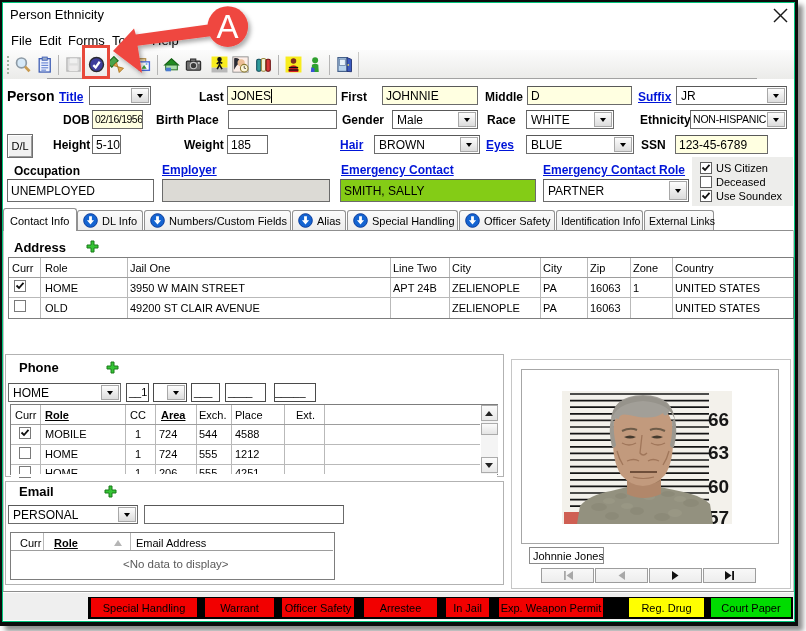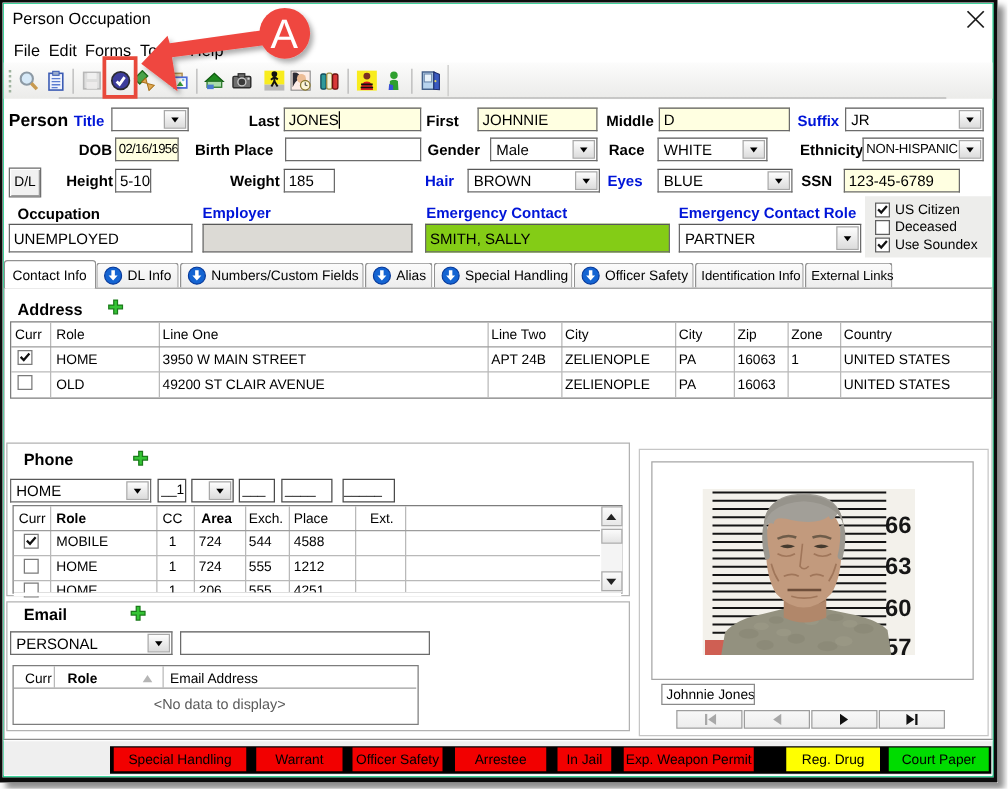--- a/index.html
+++ b/index.html
@@ -1,34 +1,34 @@
 <!DOCTYPE html>
 <html><head><meta charset="utf-8">
 <style>
 html,body{margin:0;padding:0}
 body{width:806px;height:631px;position:relative;background:#fff;font-family:"Liberation Sans",sans-serif;overflow:hidden}
 .abs{position:absolute}
 .lbl{position:absolute;font-weight:bold;font-size:12px;color:#000;white-space:nowrap}
-.link{color:#0015d8;}
+.link{color:#0015d8;text-decoration:underline}
 .inp{position:absolute;background:#fff;border:1px solid #6b6b6b;border-top-color:#585858;box-sizing:border-box;font-size:12px;color:#000;white-space:nowrap;overflow:hidden;padding:2px 0 0 3px}
 .yel{background:#ffffe1}
 .combo{position:absolute;background:#fff;border:1px solid #6b6b6b;border-top-color:#585858;box-sizing:border-box;font-size:12px;color:#000;white-space:nowrap;overflow:hidden;padding:2px 0 0 4px}
 .cbtn{position:absolute;right:1px;top:1px;bottom:1px;width:16px;background:linear-gradient(#fdfdfd,#dcdcdc);border:1px solid #a8a8a8;display:flex;align-items:center;justify-content:center}
 .dar{width:0;height:0;border:3.5px solid transparent;border-top:4.5px solid #000;margin-top:4px}
 .cb{position:absolute;width:12px;height:12px;background:#fff;border:1px solid #606060;box-sizing:border-box}
 .gtxt{position:absolute;font-size:11px;color:#000;white-space:nowrap}
 .vline{position:absolute;width:1px;background:#b9b9b9}
 .hline{position:absolute;height:1px;background:#b9b9b9}
 .tab{position:absolute;top:210px;height:20px;background:linear-gradient(#fbfbfb,#ededed);border:1px solid #919191;border-bottom:none;border-radius:3px 3px 0 0;box-sizing:border-box;font-size:11px;color:#000;white-space:nowrap}
 .rbtn{position:absolute;top:598px;height:19px;background:#f20000;color:#000;font-size:11px;display:flex;align-items:center;justify-content:center;white-space:nowrap}
 .navb{position:absolute;top:568px;width:53px;height:15px;background:linear-gradient(#f8f8f8,#ededed);border:1px solid #9d9d9d;box-sizing:border-box;display:flex;align-items:center;justify-content:center}
 </style></head><body>
 
 <div class="abs" style="left:0;top:0;width:793px;height:620px;border:solid #0c0c0c;border-width:2px 3px 4px 2px;box-shadow:inset 0 0 0 1px #00c57c, 5px 5px 5px rgba(0,0,0,0.45)"></div>
-<div class="abs" style="left:10px;top:7px;font-size:13px;color:#000">Person Occupation</div>
+<div class="abs" style="left:10px;top:7px;font-size:13px;color:#000">Person Ethnicity</div>
 <svg class="abs" style="left:771px;top:6px" width="19" height="19" viewBox="0 0 19 19">
 <line x1="3" y1="3" x2="16" y2="16" stroke="#1a1a1a" stroke-width="1.4"></line>
 <line x1="16" y1="3" x2="3" y2="16" stroke="#1a1a1a" stroke-width="1.4"></line>
   </svg>
 <div class="abs" style="left:11px;top:33px;font-size:13px;color:#000">File</div>
 <div class="abs" style="left:39px;top:33px;font-size:13px;color:#000">Edit</div>
 <div class="abs" style="left:68px;top:33px;font-size:13px;color:#000">Forms</div>
 <div class="abs" style="left:112px;top:33px;font-size:13px;color:#000">Tools</div>
 <div class="abs" style="left:152px;top:33px;font-size:13px;color:#000">Help</div>
 <div class="abs" style="left:3px;top:50px;width:791px;height:29px;background:linear-gradient(#fcfcfc,#ebebe9)"></div>
@@ -260,21 +260,21 @@
 <div class="vline" style="left:390px;top:258px;height:60px"></div>
 <div class="vline" style="left:449px;top:258px;height:60px"></div>
 <div class="vline" style="left:540px;top:258px;height:60px"></div>
 <div class="vline" style="left:587px;top:258px;height:60px"></div>
 <div class="vline" style="left:630px;top:258px;height:60px"></div>
 <div class="vline" style="left:672px;top:258px;height:60px"></div>
 <div class="hline" style="left:9px;top:277px;width:784px;background:#9d9d9d"></div>
 <div class="hline" style="left:9px;top:297px;width:784px"></div>
 <div class="gtxt" style="left:12px;top:262px">Curr</div>
 <div class="gtxt" style="left:45px;top:262px">Role</div>
-<div class="gtxt" style="left:130px;top:262px">Line One</div>
+<div class="gtxt" style="left:130px;top:262px">Jail One</div>
 <div class="gtxt" style="left:393px;top:262px">Line Two</div>
 <div class="gtxt" style="left:452px;top:262px">City</div>
 <div class="gtxt" style="left:543px;top:262px">City</div>
 <div class="gtxt" style="left:590px;top:262px">Zip</div>
 <div class="gtxt" style="left:633px;top:262px">Zone</div>
 <div class="gtxt" style="left:675px;top:262px">Country</div>
 <div class="cb" style="left:14px;top:280px;border-color:#7a7a7a">
     <svg width="10" height="10" viewBox="0 0 10 10" style="display:block;margin:0 auto">
       <path d="M1.5 4.5 L4 7 L8.5 1.8" fill="none" stroke="#111" stroke-width="1.8"></path>
     </svg>

